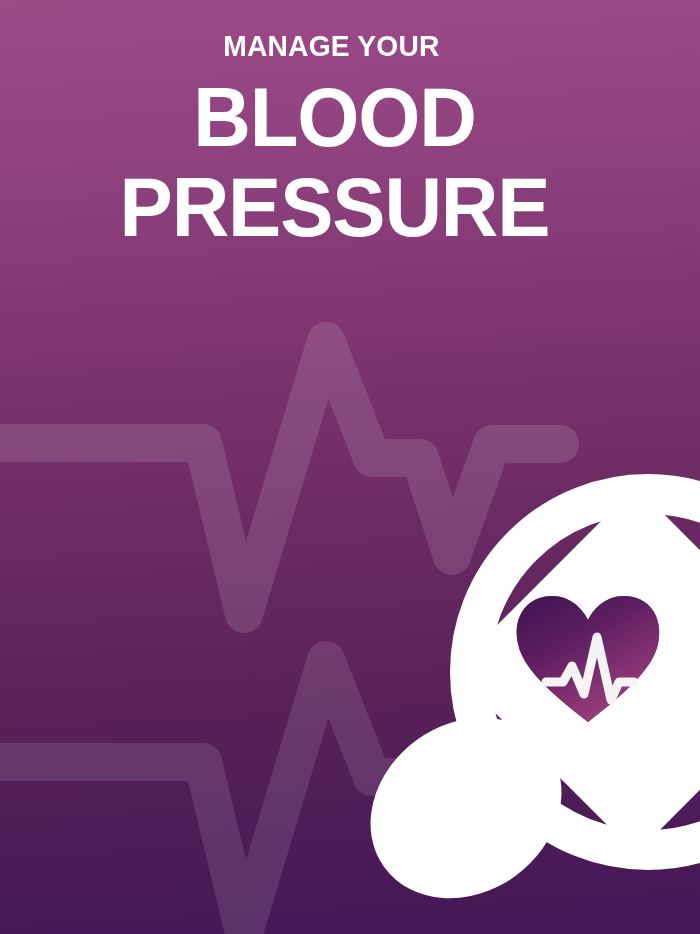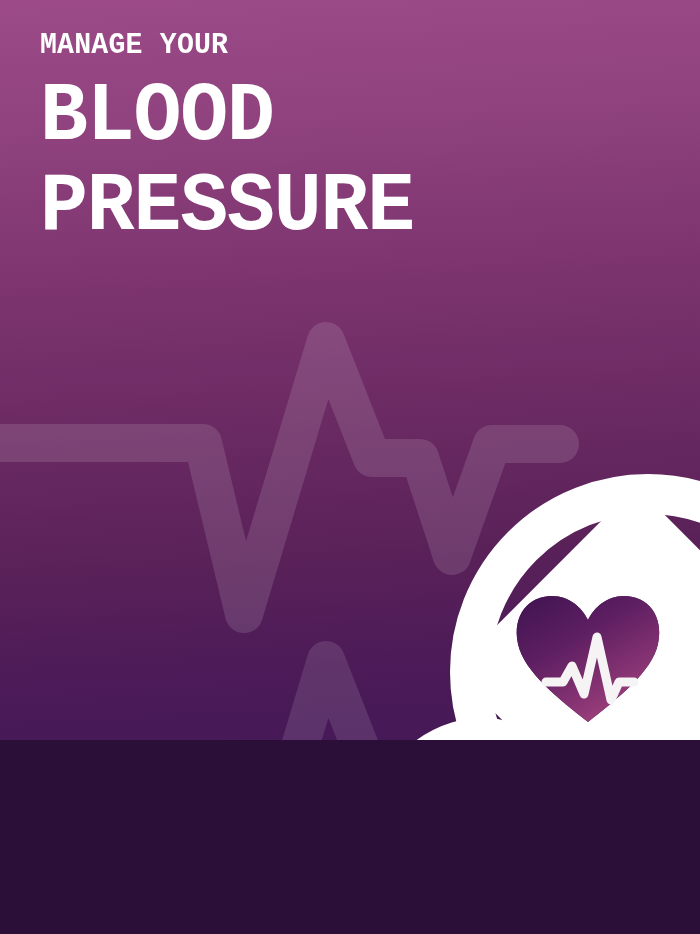--- a/index.html
+++ b/index.html
@@ -6,24 +6,25 @@
   html, body {
     margin: 0;
     padding: 0;
     background: #2b0f38;
   }
   * { box-sizing: border-box; }
 
   #poster {
     position: relative;
     width: 700px;
-    height: 740px;
+    height: 934px;
     overflow: hidden;
-    font-family: Liberation Mono, monospace;
+    font-family: Liberation Sans, sans-serif;
     background: linear-gradient(177deg, #9c4b87 0%, #90437f 16%, #7e3570 36%, #6b2a63 56%, #5a2159 74%, #4c1b58 88%, #451857 100%);
+    text-align: center;
   }
 
   
   #bg-waves {
     position: absolute;
     left: 0; top: 0;
     width: 700px;
     height: 934px;
     pointer-events: none;
   }

